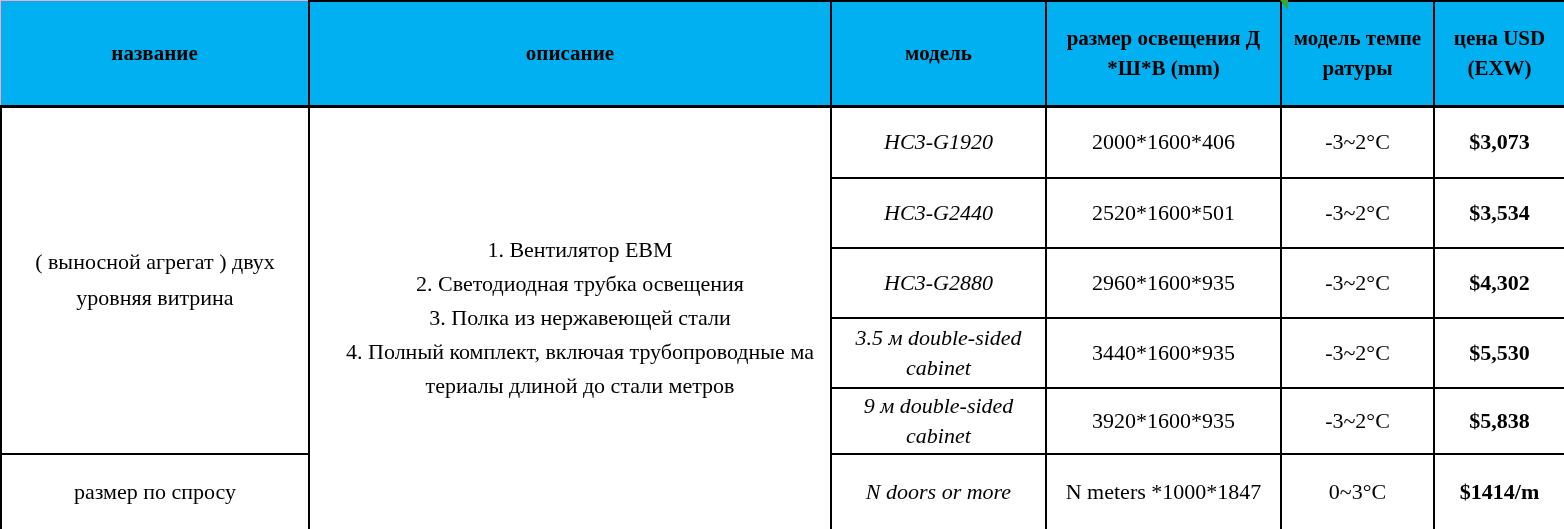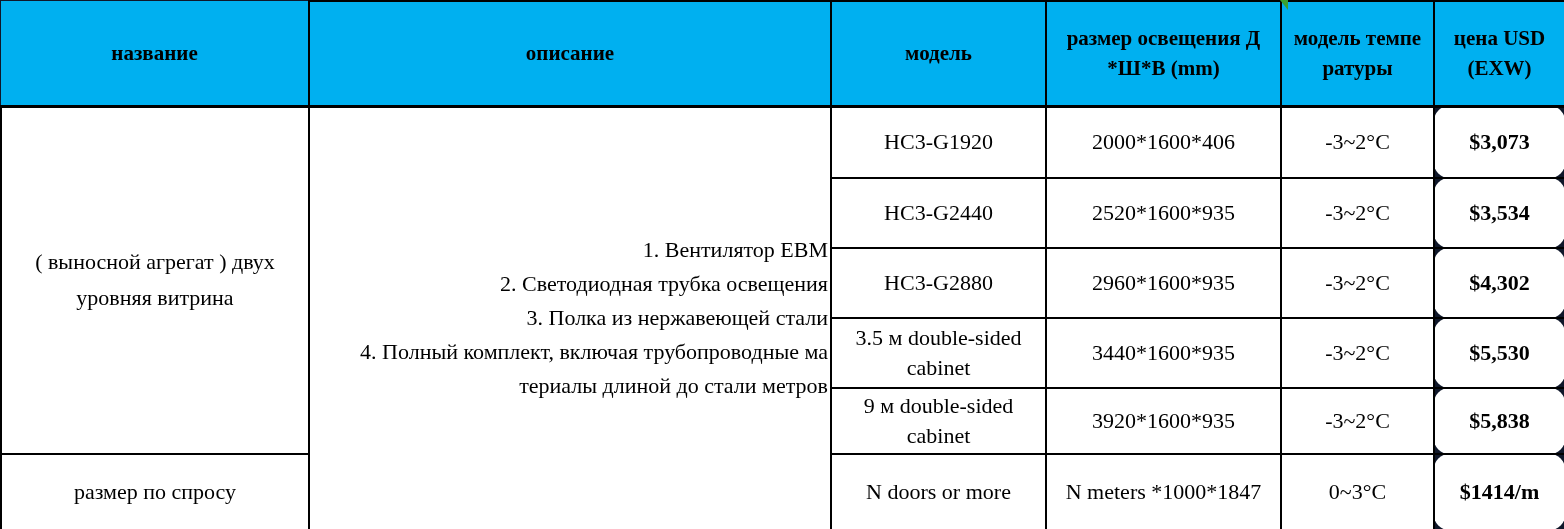--- a/index.html
+++ b/index.html
@@ -6,21 +6,21 @@
     margin: 0;
     padding: 0;
     background: #ffffff;
   }
   .stage {
     position: relative;
     width: 1564px;
     height: 529px;
     font-family: "Liberation Serif", "DejaVu Serif", serif;
     color: #000000;
-    background: #0f172a;
+    background: #f9a8d4;
   }
   table.price-table {
     width: 1564px;
     height: 529px;
     border-collapse: collapse;
     table-layout: fixed;
     border: none;
   }
   .price-table th, .price-table td {
     border: 2px solid #000000;
@@ -44,37 +44,37 @@
   .price-table td {
     font-size: 22px;
     line-height: 30px;
     background: #ffffff;
   }
   td.name-cell {
     white-space: pre-line;
     line-height: 36px;
   }
   td.desc-cell {
-    text-align: right;
+    text-align: center;
     vertical-align: middle;
     padding-left: 22px;
     padding-right: 2px;
   }
   .desc-line {
     font-size: 22px;
     line-height: 34px;
     white-space: nowrap;
   }
   td.model-cell {
     white-space: pre-line;
     line-height: 30px;
+    font-style: italic;
   }
   td.price-cell {
     font-weight: bold;
-    border-radius: 15px;
   }
   .green-wedge {
     position: absolute;
     left: 1280px;
     top: 0;
     width: 8px;
     height: 10px;
     background: #3BA22E;
     clip-path: polygon(0 0, 100% 0, 100% 100%);
   }
@@ -116,21 +116,21 @@
           <div class="desc-line">4. Полный комплект, включая трубопроводные ма</div>
           <div class="desc-line">териалы длиной до стали метров</div>
         </td>
         <td class="model-cell">HC3-G1920</td>
         <td>2000*1600*406</td>
         <td>-3~2°C</td>
         <td class="price-cell">$3,073</td>
       </tr>
       <tr style="height:70px">
         <td class="model-cell">HC3-G2440</td>
-        <td>2520*1600*935</td>
+        <td>2520*1600*501</td>
         <td>-3~2°C</td>
         <td class="price-cell">$3,534</td>
       </tr>
       <tr style="height:70px">
         <td class="model-cell">HC3-G2880</td>
         <td>2960*1600*935</td>
         <td>-3~2°C</td>
         <td class="price-cell">$4,302</td>
       </tr>
       <tr style="height:70px">

